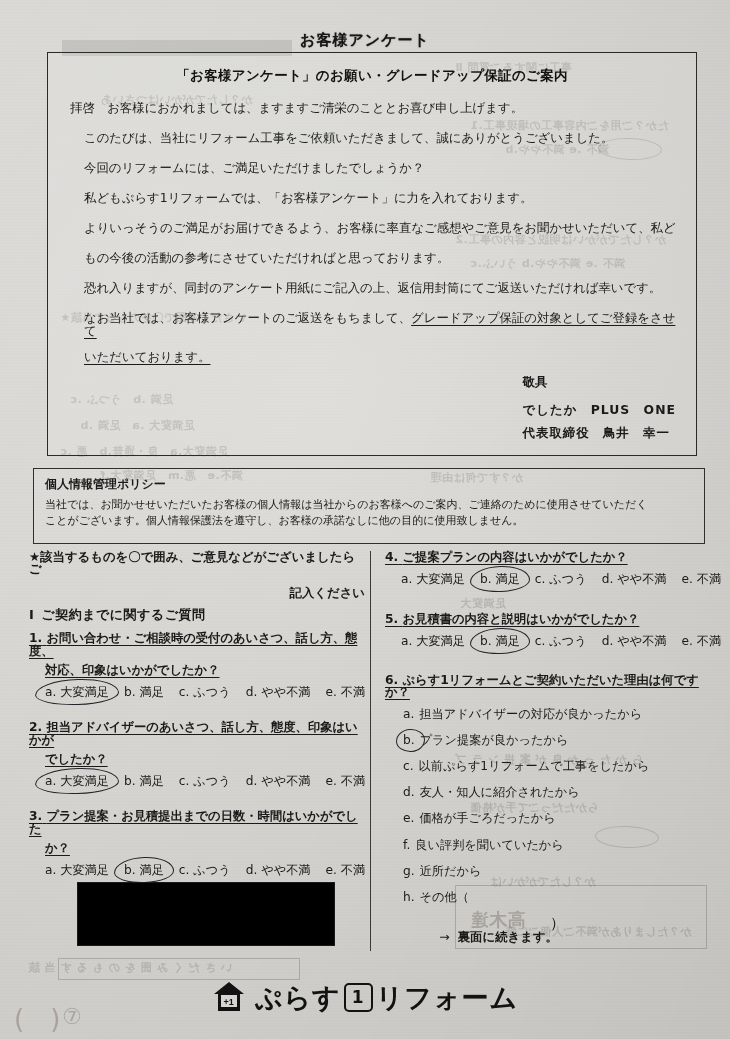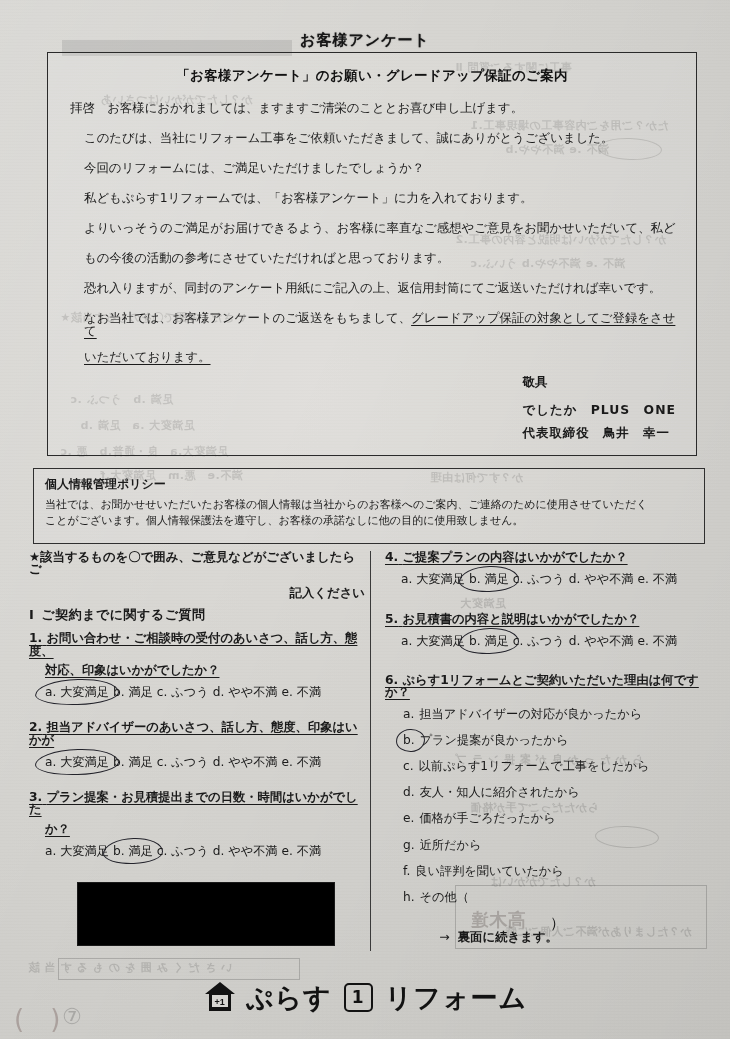--- a/index.html
+++ b/index.html
@@ -121,21 +121,21 @@
     display:inline;
   }
   .q .qt2{
     font-weight:bold;font-size:12.3px;
     text-decoration:underline;text-underline-offset:3px;
     display:block;margin-left:16px;margin-top:7px;
   }
   .opts{
     margin:9px 0 0 14px;
     font-size:12.2px;
-    display:flex;align-items:flex-start;
+    display:flex;align-items:flex-start;gap:11px;
     white-space:nowrap;
     position:relative;
   }
   .opt{position:relative;padding:1px 2px;}
   
   .opt.marked::after{
     content:"";
     position:absolute;
     left:-8px;right:-8px;top:-6px;bottom:-6px;
     border:1.7px solid #23232b;
@@ -183,21 +183,21 @@
   .logo{
     position:absolute;left:0;top:980px;width:730px;
     display:flex;align-items:center;justify-content:center;gap:9px;
   }
   .logo-house{
     width:34px;height:34px;position:relative;flex:0 0 auto;
   }
   .logo-text{
     font-weight:bold;font-size:27px;letter-spacing:1px;
     color:#121212;line-height:1;
-    display:flex;align-items:center;gap:10px;
+    display:flex;align-items:center;gap:1px;
   }
   .logo-one{
     display:inline-flex;align-items:center;justify-content:center;
     width:25px;height:25px;border:2.6px solid #121212;border-radius:5px;
     font-size:17px;line-height:1;margin:0 2px;
   }
 
   
   .scribble{
     position:absolute;color:rgba(90,60,55,.30);font-size:15px;
@@ -287,20 +287,21 @@
           <span class="opt"><span>b.</span> <span>満足</span></span>
           <span class="opt"><span>c.</span> <span>ふつう</span></span>
           <span class="opt"><span>d.</span> <span>やや不満</span></span>
           <span class="opt"><span>e.</span> <span>不満</span></span>
         </div>
       </div>
 
       <div class="q-block">
         <div class="q">
           <span class="qt"><span>2.</span> <span>担当アドバイザーのあいさつ、話し方、態度、印象はいかが</span></span>
+          <span class="qt2">でしたか？</span>
         </div>
         <div class="opts">
           <span class="opt marked"><span>a.</span> <span>大変満足</span></span>
           <span class="opt"><span>b.</span> <span>満足</span></span>
           <span class="opt"><span>c.</span> <span>ふつう</span></span>
           <span class="opt"><span>d.</span> <span>やや不満</span></span>
           <span class="opt"><span>e.</span> <span>不満</span></span>
         </div>
       </div>
 
@@ -350,22 +351,22 @@
       <div class="q-block">
         <div class="q">
           <span class="qt"><span>6.</span> <span>ぷらす1リフォームとご契約いただいた理由は何ですか？</span></span>
         </div>
         <div class="list">
           <div class="li"><span class="lbl">a.</span><span>担当アドバイザーの対応が良かったから</span></div>
           <div class="li marked"><span class="lbl">b.</span><span>プラン提案が良かったから</span></div>
           <div class="li"><span class="lbl">c.</span><span>以前ぷらす1リフォームで工事をしたから</span></div>
           <div class="li"><span class="lbl">d.</span><span>友人・知人に紹介されたから</span></div>
           <div class="li"><span class="lbl">e.</span><span>価格が手ごろだったから</span></div>
+          <div class="li"><span class="lbl">f.</span><span>良い評判を聞いていたから</span></div>
           <div class="li"><span class="lbl">g.</span><span>近所だから</span></div>
-          <div class="li"><span class="lbl">f.</span><span>良い評判を聞いていたから</span></div>
           <div class="li"><span class="lbl">h.</span><span>その他（</span></div>
         </div>
       </div>
     </div>
 
     <div class="paren-r" style="top:363px;right:15px;">）</div>
 
     <div class="cont" style="top:378px;">
       <span class="arrow">→</span><span>裏面に続きます。</span>
     </div>

